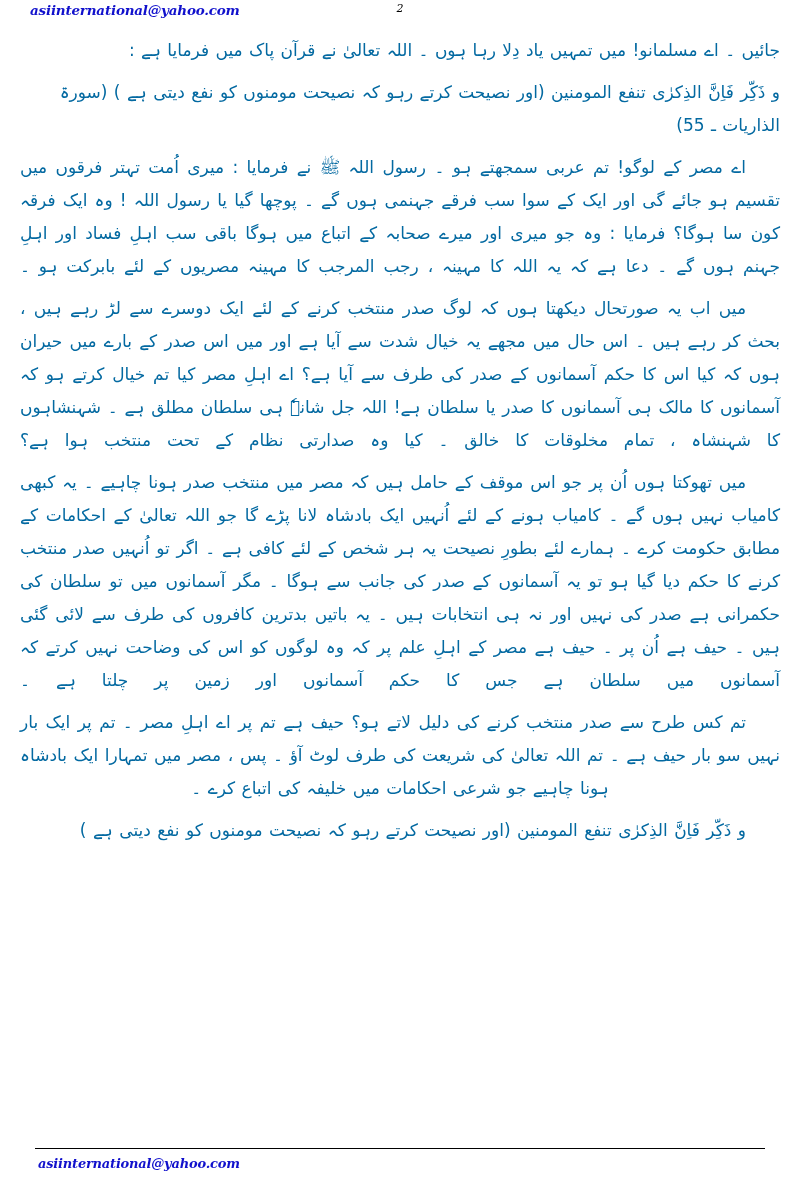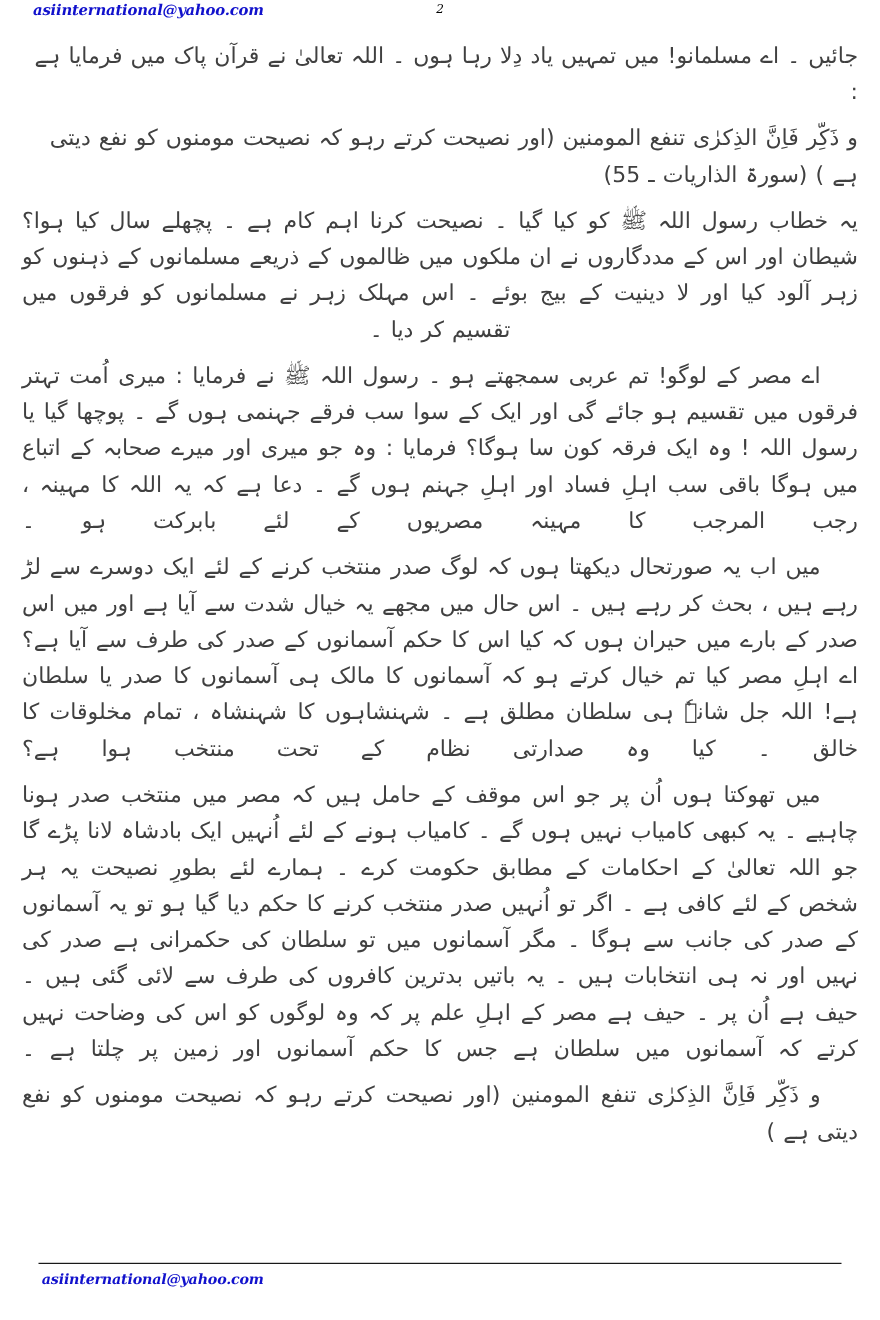--- a/index.html
+++ b/index.html
@@ -70,23 +70,23 @@
   }
 
   .para {
     margin: 0 0 9px 0;
     padding: 0;
     direction: rtl;
     unicode-bidi: isolate;
     text-align: justify;
     text-align-last: justify;
     font-family: "DejaVu Sans", sans-serif;
-    font-size: 20px;
+    font-size: 17px;
     line-height: 33px;
-    color: #404040;
+    color: #0369a1;
     word-spacing: 1px;
   }
   .para.indent {
     text-indent: 34px;
   }
   .para.last-center {
     text-align-last: center;
   }
   .para.last-right {
     text-align-last: right;
@@ -153,28 +153,28 @@
     <div class="header-email">asiinternational@yahoo.com</div>
     <div class="header-pageno">2</div>
   </div>
 
   <div class="body-block">
 
     <p class="para no-justify last-left">جائیں ۔ اے مسلمانو! میں تمہیں یاد دِلا رہا ہوں ۔  اللہ تعالیٰ نے قرآن پاک میں فرمایا ہے :</p>
 
     <p class="para no-justify last-left">و ذَکِّر فَاِنَّ الذِکرٰی تنفع المومنین   (اور نصیحت کرتے رہو کہ نصیحت مومنوں کو نفع دیتی ہے )  (سورۃ الذاریات ـ 55)</p>
 
-    <p class="para last-center">یہ خطاب رسول اللہ ﷺ کو کیا گیا ۔ نصیحت کرنا اہم کام ہے ۔ پچھلے سال کیا ہوا؟  شیطان اور اس کے مددگاروں نے ان ملکوں میں ظالموں کے ذریعے مسلمانوں کے ذہنوں کو زہر آلود کیا اور لا دینیت کے بیج بوئے ۔ اس مہلک زہر نے مسلمانوں کو فرقوں میں تقسیم کر دیا ۔</p>
 
     <p class="para indent">اے مصر کے لوگو! تم عربی سمجھتے ہو ۔ رسول اللہ ﷺ نے فرمایا : میری اُمت تہتر فرقوں میں تقسیم ہو جائے گی اور ایک کے سوا سب فرقے جہنمی ہوں گے ۔  پوچھا گیا یا رسول اللہ ! وہ ایک فرقہ کون سا ہوگا؟ فرمایا :  وہ جو میری اور میرے صحابہ کے اتباع میں ہوگا باقی سب اہلِ فساد اور اہلِ جہنم ہوں گے ۔ دعا ہے کہ یہ اللہ کا مہینہ ، رجب المرجب کا مہینہ مصریوں کے لئے بابرکت ہو ۔</p>
 
     <p class="para indent">میں اب یہ صورتحال دیکھتا ہوں کہ لوگ صدر منتخب کرنے کے لئے ایک دوسرے سے لڑ رہے ہیں ، بحث کر رہے ہیں ۔ اس حال میں مجھے یہ خیال شدت سے آیا ہے اور میں اس صدر کے بارے میں حیران ہوں کہ کیا اس کا حکم آسمانوں کے صدر کی طرف سے آیا ہے؟  اے اہلِ مصر کیا تم خیال کرتے ہو کہ آسمانوں کا مالک ہی آسمانوں کا صدر یا سلطان ہے! اللہ جل شانہٗ ہی سلطان مطلق ہے ۔ شہنشاہوں کا شہنشاہ ،  تمام مخلوقات کا خالق ۔ کیا وہ صدارتی نظام کے تحت منتخب ہوا ہے؟</p>
 
     <p class="para indent">میں تھوکتا ہوں اُن پر جو اس موقف کے حامل ہیں کہ مصر میں منتخب صدر ہونا چاہیے ۔ یہ کبھی کامیاب نہیں ہوں گے ۔ کامیاب ہونے کے لئے  اُنہیں ایک بادشاہ لانا پڑے گا جو اللہ تعالیٰ کے احکامات کے مطابق حکومت کرے ۔ ہمارے لئے بطورِ نصیحت یہ ہر شخص کے لئے کافی ہے ۔ اگر تو اُنہیں صدر منتخب کرنے کا حکم دیا گیا ہو تو یہ آسمانوں کے صدر کی جانب سے ہوگا ۔ مگر آسمانوں میں تو سلطان کی حکمرانی ہے صدر کی نہیں اور نہ ہی انتخابات ہیں ۔  یہ باتیں بدترین کافروں کی طرف سے لائی گئی ہیں ۔  حیف ہے اُن پر ۔ حیف ہے مصر کے اہلِ علم پر کہ وہ لوگوں کو اس کی وضاحت نہیں کرتے کہ آسمانوں میں سلطان ہے جس کا حکم آسمانوں اور زمین پر چلتا ہے ۔</p>
 
+    <p class="para indent last-center">تم کس طرح سے صدر منتخب کرنے کی دلیل لاتے ہو؟ حیف ہے تم پر اے اہلِ مصر ۔ تم پر ایک بار نہیں سو بار حیف ہے ۔ تم اللہ تعالیٰ کی شریعت کی طرف لوٹ آؤ ۔  پس ، مصر میں تمہارا ایک بادشاہ ہونا چاہیے جو شرعی احکامات میں خلیفہ کی اتباع کرے ۔</p>
 
 
 
     <p class="para indent last-right">و ذَکِّر فَاِنَّ الذِکرٰی تنفع المومنین   (اور نصیحت کرتے رہو کہ نصیحت مومنوں کو نفع دیتی ہے )</p>
 
   </div>
 
   <div class="footer">
     <div class="footer-rule"></div>
     <div class="footer-email">asiinternational@yahoo.com</div>

